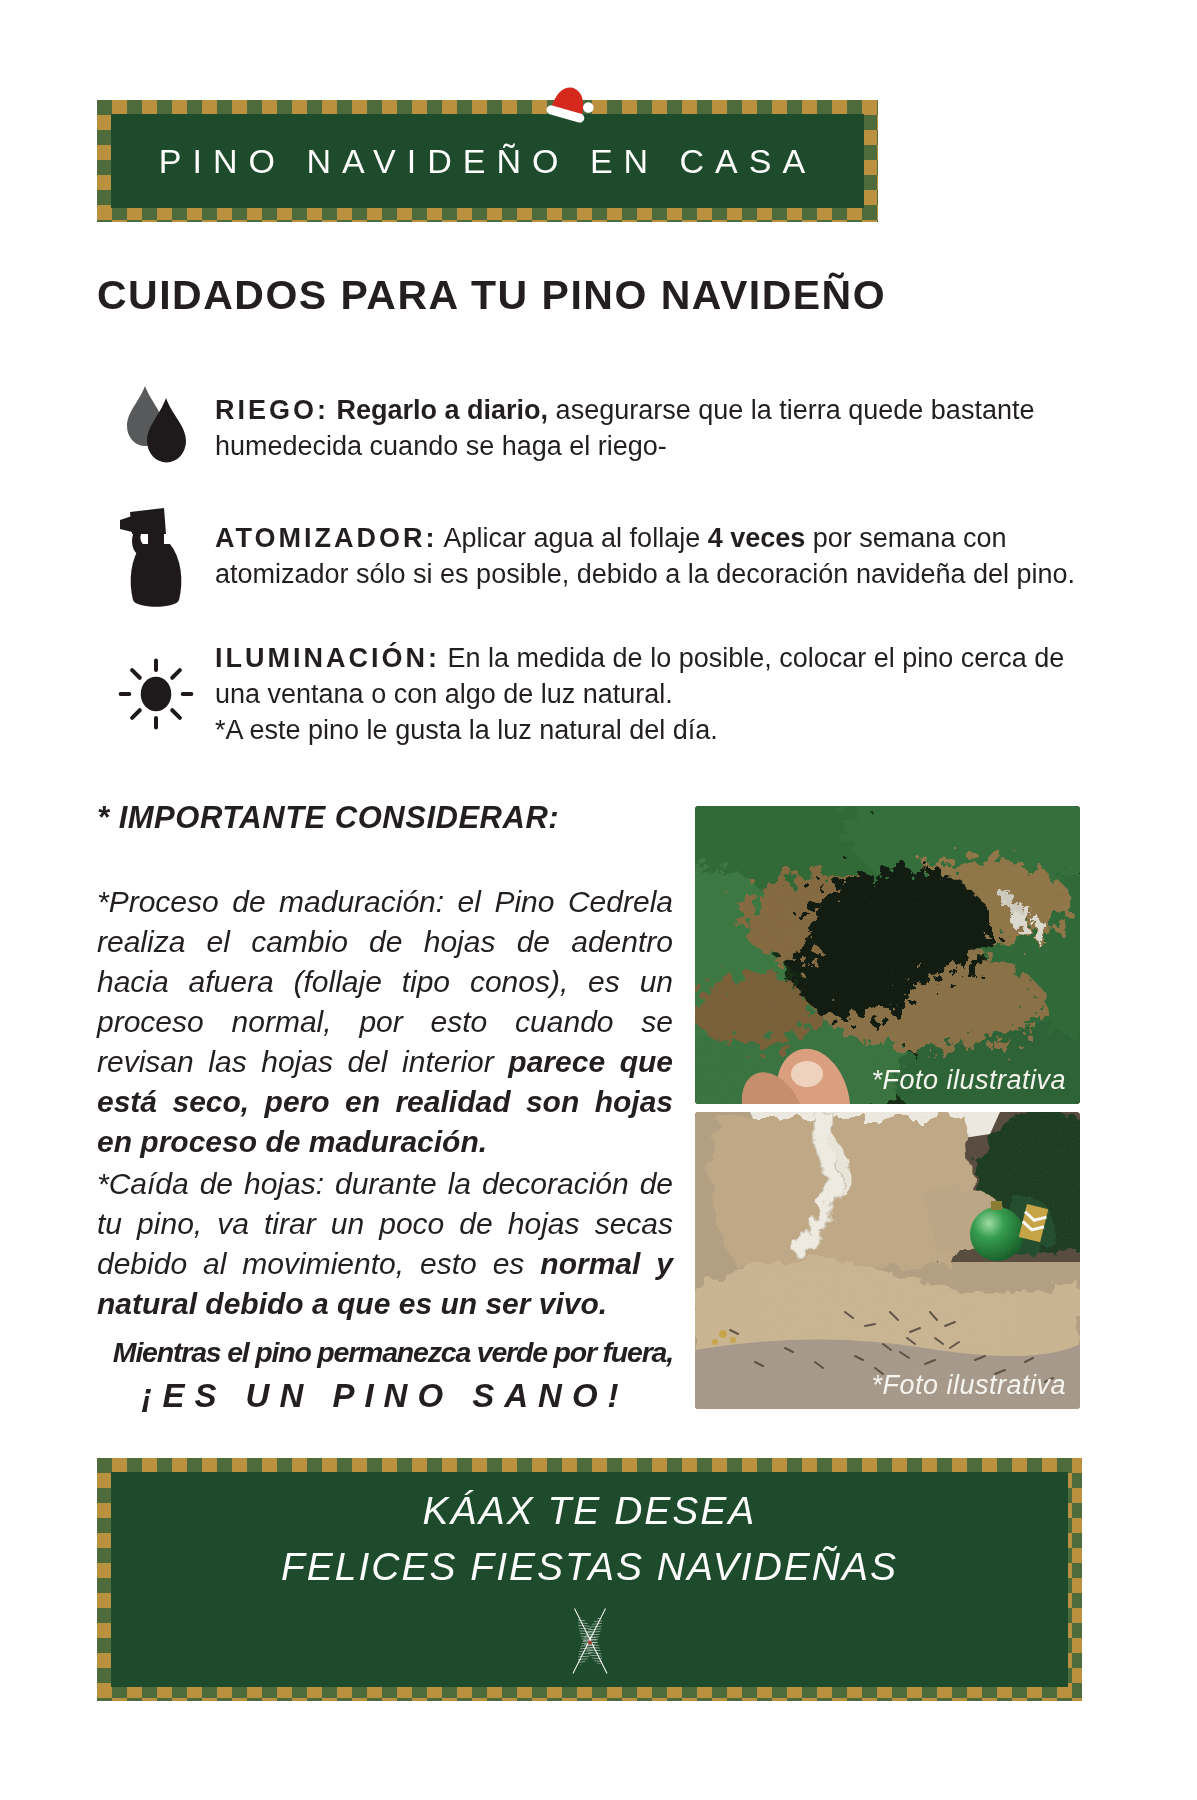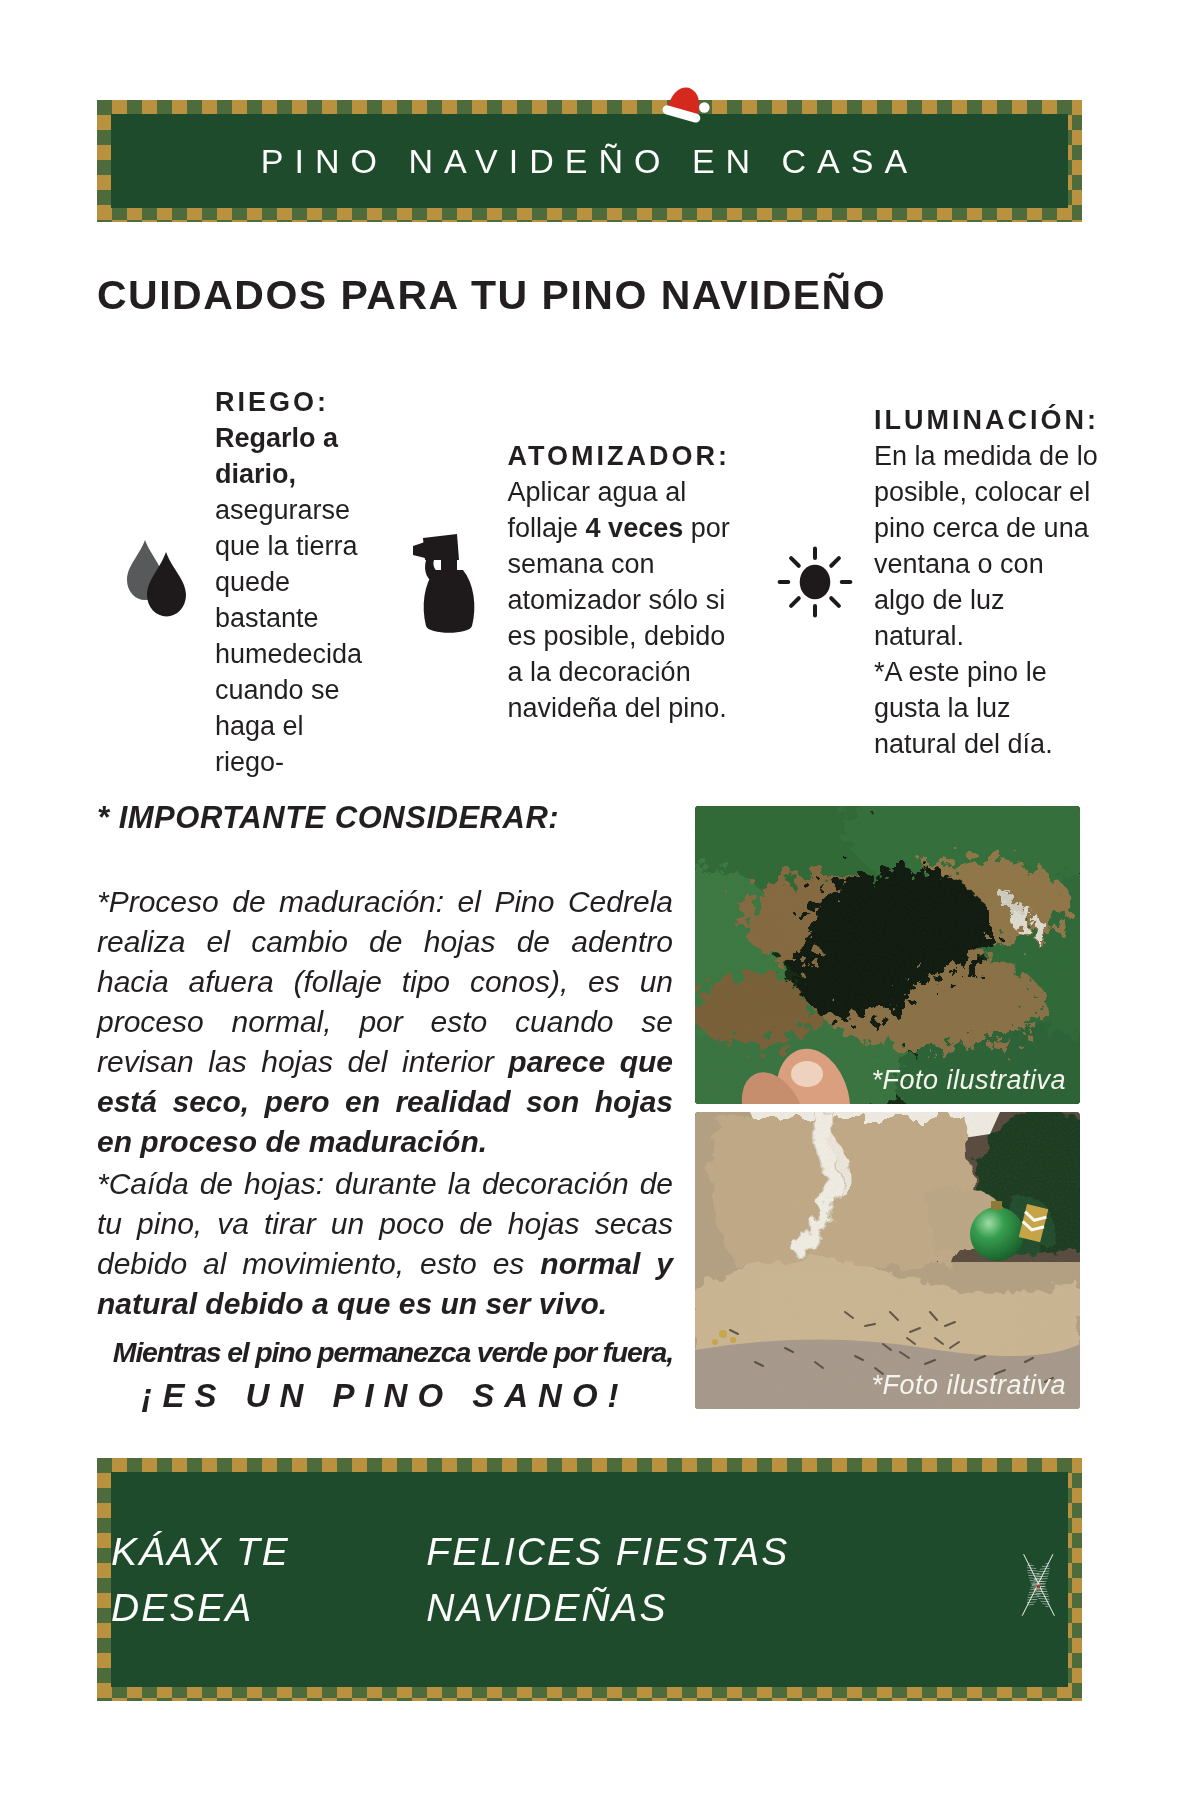--- a/index.html
+++ b/index.html
@@ -17,21 +17,21 @@
     background: repeating-conic-gradient(#b9913f 0% 25%, #4e6c3b 0% 50%);
     background-size: 30px 30px;
     padding:14px;
   }
   .banner-inner {
     width:100%; height:100%;
     background:#1d4b2c;
     display:flex; align-items:center;
     color:#fff;
   }
-  .banner-top { left:97px; top:100px; width:985px; height:122px; }
+  .banner-top { left:97px; top:100px; width:781px; height:122px; }
   .banner-title-wrap { flex:1; text-align:center; }
   .banner-title {
     position:relative; display:inline-block;
     font-size:34px; letter-spacing:11px; font-weight:400; color:#fdfdfb;
     white-space:nowrap;
   }
   .santa-hat { position:absolute; left:58.5%; top:-30px; width:54px; height:52px; }
 
   .brand { width:195px; flex:0 0 195px; display:flex; flex-direction:column; align-items:center; padding-right:14px; }
   .brand-row { display:flex; align-items:center; }
@@ -40,21 +40,21 @@
   .brand-tagline { font-size:9px; letter-spacing:4.5px; margin-top:3px; color:#fdfdfb; }
 
   
   .page-title {
     position:absolute; left:97px; top:272px; width:1000px;
     font-size:41px; font-weight:bold; letter-spacing:1.5px; color:#231f20;
     white-space:nowrap;
   }
 
   
-  .care-list { position:absolute; left:97px; top:384px; width:1002px; display:flex; flex-direction:row; gap:26px; }
+  .care-list { position:absolute; left:97px; top:384px; width:1002px; display:flex; flex-direction:column; gap:26px; }
   .care-item { display:flex; align-items:center; }
   .care-icon-box { flex:0 0 118px; display:flex; justify-content:center; align-items:center; }
   .care-text { flex:1; font-size:27px; line-height:36px; }
   .care-label { font-weight:bold; letter-spacing:3px; }
   .b { font-weight:bold; }
   .care-note { display:block; }
 
   
   .important-heading {
     position:absolute; left:97px; top:800px;
@@ -74,21 +74,21 @@
   .photo-1 { top:806px; height:298px; }
   .photo-2 { top:1112px; height:297px; }
   .photo svg { display:block; width:100%; height:100%; }
   .photo-caption {
     position:absolute; right:14px; bottom:8px;
     color:#f6f4ee; font-style:italic; font-size:27px; letter-spacing:0.5px;
   }
 
   
   .banner-bottom { left:97px; top:1458px; width:985px; height:243px; }
-  .banner-bottom .banner-inner { flex-direction:row; justify-content:center; }
+  .banner-bottom .banner-inner { flex-direction:column; justify-content:center; }
   .footer-line { font-size:39px; font-style:italic; letter-spacing:2px; line-height:56px; color:#fdfdfb; }
   .crossed-leaves { margin-top:10px; }
 </style>
 </head>
 <body>
 
 <div class="page">
 
   <div class="checker banner-top">
     <div class="banner-inner">

